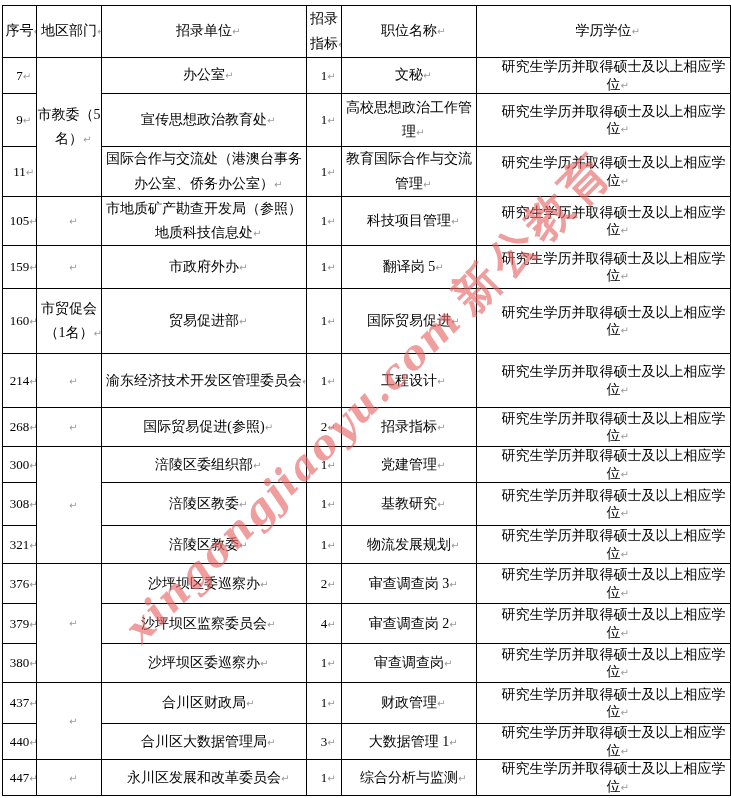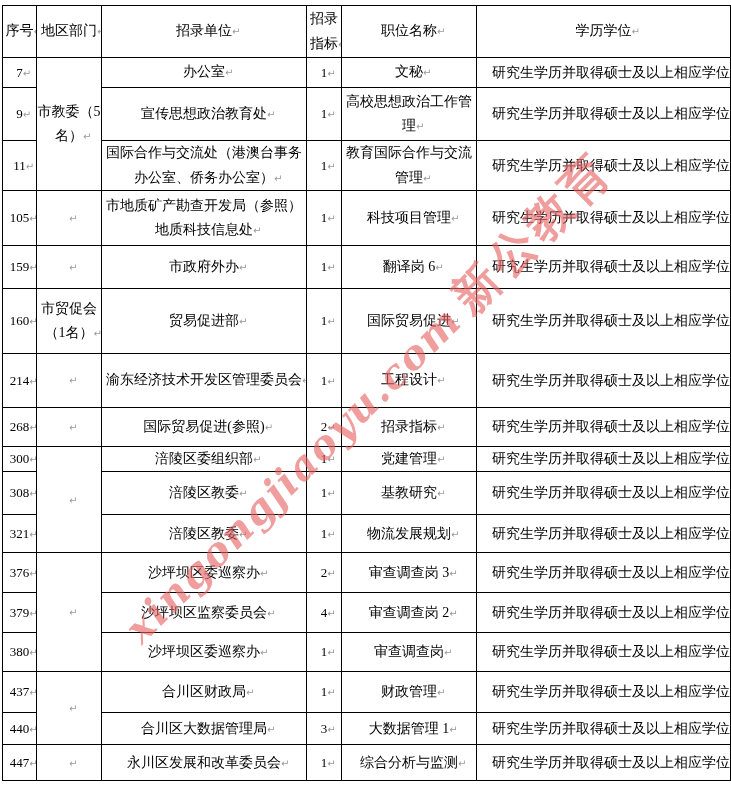--- a/index.html
+++ b/index.html
@@ -9,21 +9,21 @@
   }
   table.doc{
     position:absolute;left:2px;top:5px;width:728px;
     border-collapse:collapse;table-layout:fixed;
   }
   td{
     border:1px solid #000;text-align:center;vertical-align:middle;
     font-size:14px;line-height:1.72;padding:0;overflow:hidden;
   }
   td.c-no,td.c-quota{font-size:13px;line-height:1.2;}
-  td.c-degree{text-align:right;padding-left:12px;line-height:1.25;}
+  td.c-degree{text-align:center;padding-left:20px;line-height:1.25;}
   td.th{font-size:14px;line-height:1.75;}
   .pmark{
     display:inline-block;width:0;overflow:visible;color:#9a9a9a;
     font-size:10px;font-family:"DejaVu Sans",sans-serif;
   }
   .pmark::after{content:"\21B5";}
   .watermark{
     position:absolute;left:368px;top:398px;
     transform:translate(-50%,-50%) rotate(-45deg);
     white-space:nowrap;pointer-events:none;z-index:5;
@@ -74,35 +74,35 @@
   </tr>
 
   <tr style="height:50px">
     <td class="c-no"><span>11</span><span class="pmark"></span></td>
     <td class="c-unit"><span>国际合作与交流处（港澳台事务办公室、侨务办公室）</span><span class="pmark"></span></td>
     <td class="c-quota"><span>1</span><span class="pmark"></span></td>
     <td class="c-pos"><span>教育国际合作与交流管理</span><span class="pmark"></span></td>
     <td class="c-degree"><span>研究生学历并取得硕士及以上相应学位</span><span class="pmark"></span></td>
   </tr>
 
-  <tr style="height:55px">
+  <tr style="height:49px">
     <td class="c-no"><span>105</span><span class="pmark"></span></td>
     <td class="c-dept"><span></span><span class="pmark"></span></td>
     <td class="c-unit"><span>市地质矿产勘查开发局（参照）地质科技信息处</span><span class="pmark"></span></td>
     <td class="c-quota"><span>1</span><span class="pmark"></span></td>
     <td class="c-pos"><span>科技项目管理</span><span class="pmark"></span></td>
     <td class="c-degree"><span>研究生学历并取得硕士及以上相应学位</span><span class="pmark"></span></td>
   </tr>
 
   <tr style="height:43px">
     <td class="c-no"><span>159</span><span class="pmark"></span></td>
     <td class="c-dept"><span></span><span class="pmark"></span></td>
     <td class="c-unit"><span>市政府外办</span><span class="pmark"></span></td>
     <td class="c-quota"><span>1</span><span class="pmark"></span></td>
-    <td class="c-pos"><span>翻译岗 6</span><span class="pmark"></span></td>
+    <td class="c-pos"><span>翻译岗 5</span><span class="pmark"></span></td>
     <td class="c-degree"><span>研究生学历并取得硕士及以上相应学位</span><span class="pmark"></span></td>
   </tr>
 
   <tr style="height:65px">
     <td class="c-no"><span>160</span><span class="pmark"></span></td>
     <td class="c-dept"><span>市贸促会（1名）</span><span class="pmark"></span></td>
     <td class="c-unit"><span>贸易促进部</span><span class="pmark"></span></td>
     <td class="c-quota"><span>1</span><span class="pmark"></span></td>
     <td class="c-pos"><span>国际贸易促进</span><span class="pmark"></span></td>
     <td class="c-degree"><span>研究生学历并取得硕士及以上相应学位</span><span class="pmark"></span></td>

